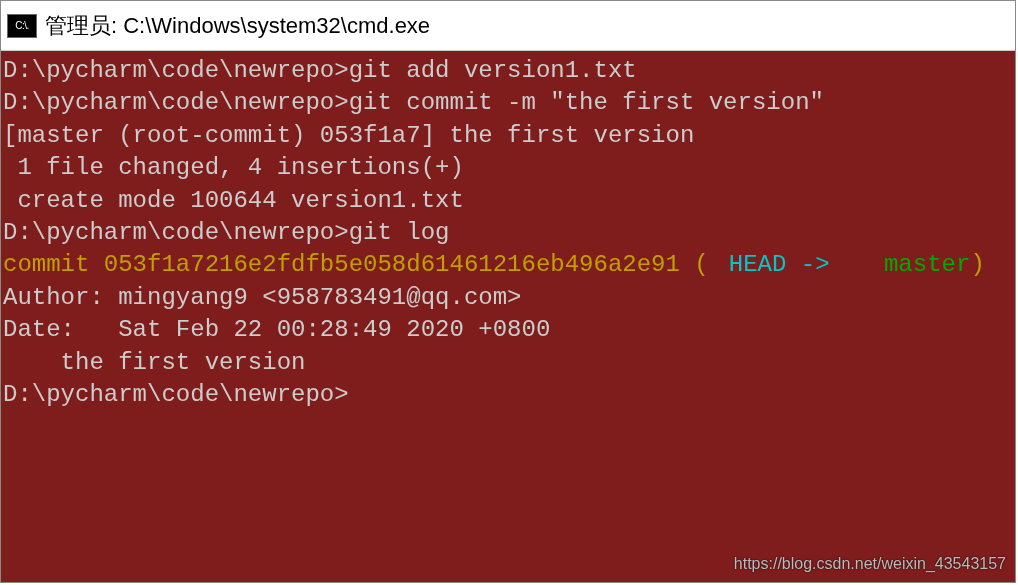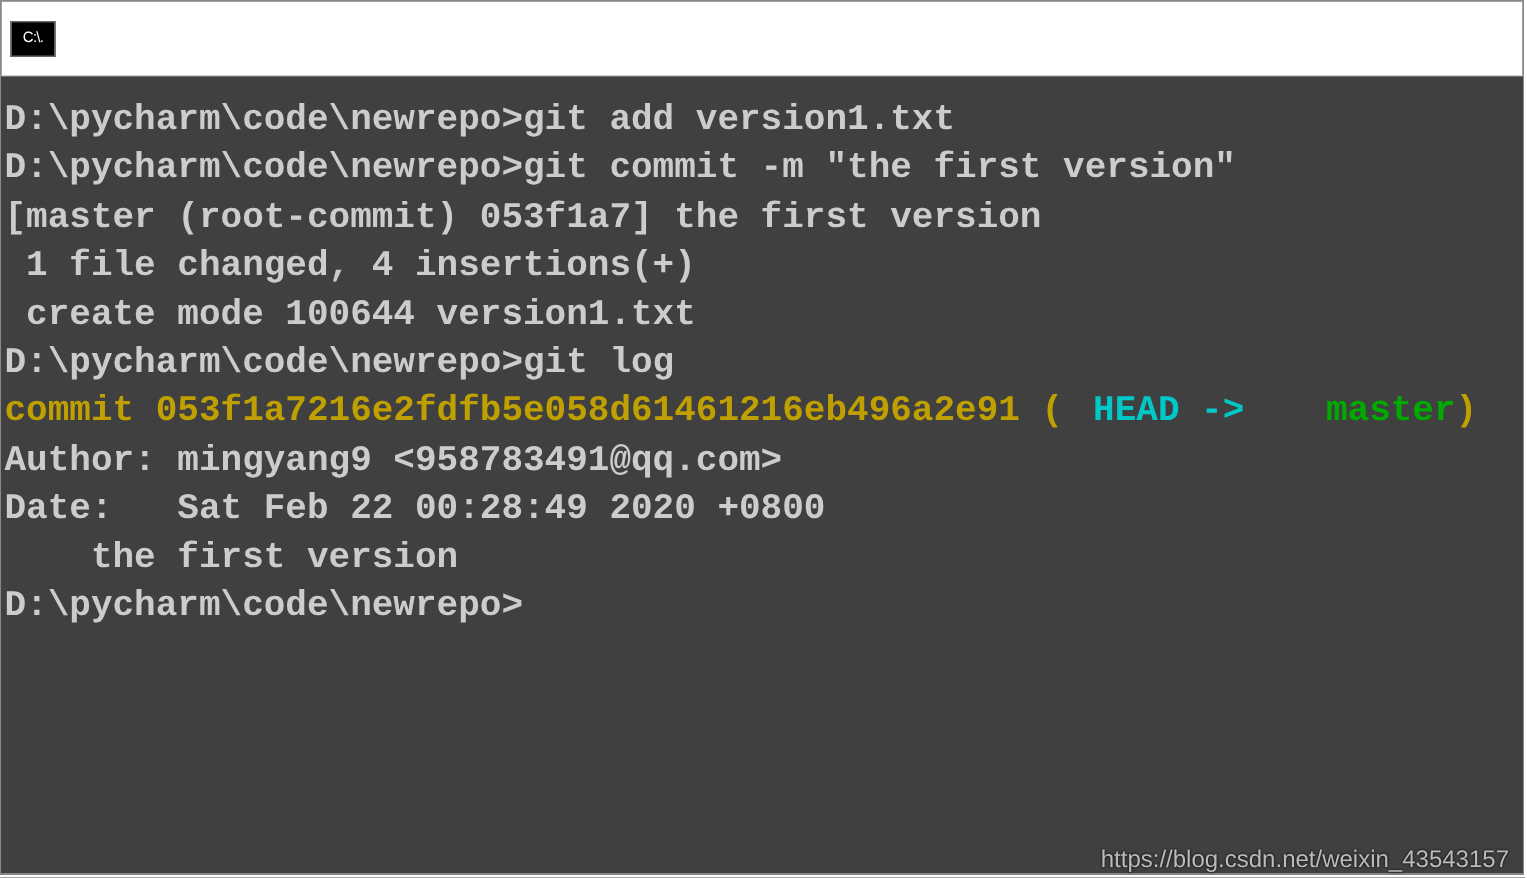--- a/index.html
+++ b/index.html
@@ -42,48 +42,48 @@
       font-family: sans-serif;
       letter-spacing: -0.5px;
     }
     .titlebar-text {
       font-family: "Microsoft YaHei", "SimSun", sans-serif;
       font-size: 22px;
       color: #000000;
     }
     .terminal {
       flex: 1;
-      background: #404040;
-      padding: 14px 2px;
+      background: #7f1d1d;
+      padding: 4px 2px;
       font-size: 24px;
       line-height: 1.35;
       color: #cccccc;
       white-space: pre;
       overflow: hidden;
-      font-weight: bold;
     }
     .line { display: block; }
     .yellow { color: #c0a000; }
     .cyan { color: #00c8c8; margin-left: 20px; }
     .green { color: #00aa00; margin-left: 40px; }
     .white { color: #cccccc; }
     .watermark {
       position: absolute;
-      bottom: 2px;
+      bottom: 12px;
       right: 12px;
       font-family: sans-serif;
       font-size: 16px;
       color: #bbbbbb;
       text-shadow: 0 0 2px #000;
       z-index: 10;
     }
   </style>
 </head>
 <body>
 
 <div class="window">
   <div class="titlebar">
     <div class="titlebar-icon">C:\.</div>
+    <div class="titlebar-text">管理员: C:\Windows\system32\cmd.exe</div>
   </div>
   <div class="terminal"><span class="line"></span><span class="line"><span class="white">D:\pycharm\code\newrepo&gt;</span><span class="white">git add version1.txt</span></span><span class="line"></span><span class="line"><span class="white">D:\pycharm\code\newrepo&gt;</span><span class="white">git commit -m "the first version"</span></span><span class="line white">[master (root-commit) 053f1a7] the first version</span><span class="line white"> 1 file changed, 4 insertions(+)</span><span class="line white"> create mode 100644 version1.txt</span><span class="line"></span><span class="line"><span class="white">D:\pycharm\code\newrepo&gt;</span><span class="white">git log</span></span><span class="line"><span class="yellow">commit 053f1a7216e2fdfb5e058d61461216eb496a2e91</span><span class="yellow"> (</span><span class="cyan">HEAD -&gt; </span><span class="green">master</span><span class="yellow">)</span></span><span class="line white">Author: mingyang9 &lt;958783491@qq.com&gt;</span><span class="line white">Date:   Sat Feb 22 00:28:49 2020 +0800</span><span class="line"></span><span class="line white">    the first version</span><span class="line"></span><span class="line white">D:\pycharm\code\newrepo&gt;</span></div>
 </div>
 
 <div class="watermark">https://blog.csdn.net/weixin_43543157</div>
 
 </body></html>

